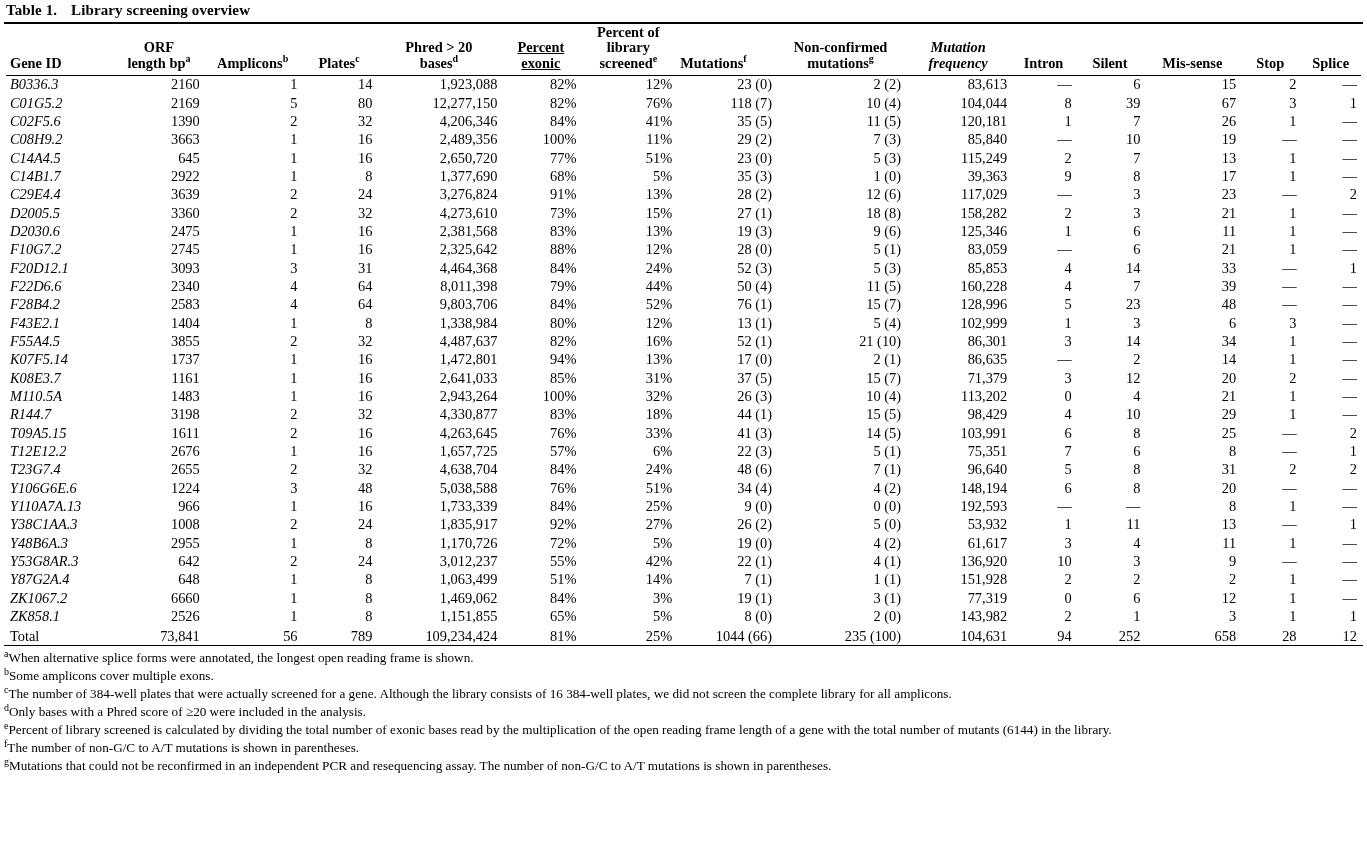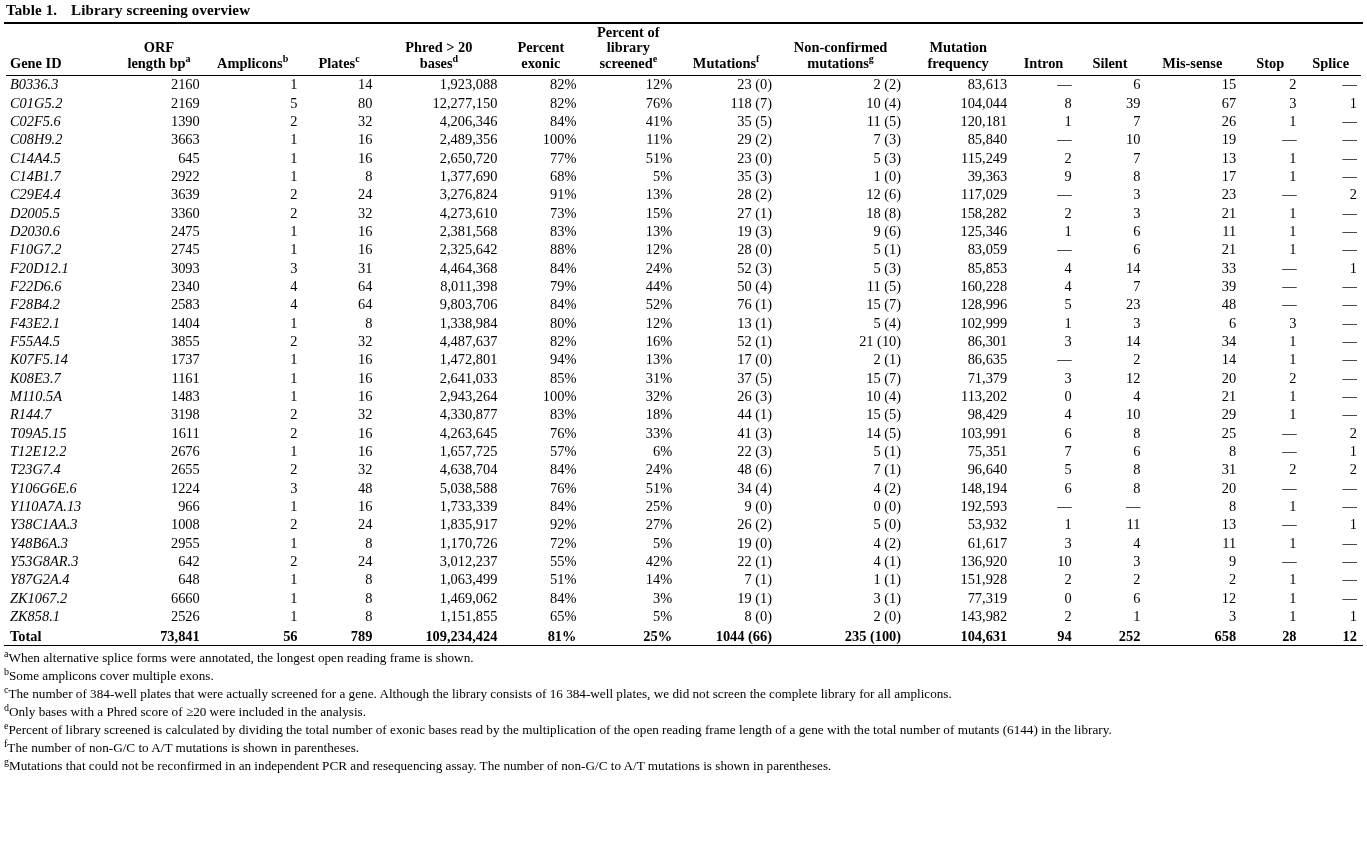--- a/index.html
+++ b/index.html
@@ -64,33 +64,33 @@
   }
   .col-gene { text-align: left; width: 96px; }
   .gene-id { font-style: italic; }
   .num { text-align: right; }
   thead tr.headrow th { padding-bottom: 4px; }
   th.h-gene { text-align: left; }
   th.h-orf { text-align: center; }
   th.h-amp { text-align: center; }
   th.h-plates { text-align: center; }
   th.h-phred { text-align: center; }
-  th.h-exonic { text-align: center; }
+  th.h-exonic { text-align: center; text-decoration: underline; }
   th.h-screened { text-align: center; }
-  th.h-mut { text-align: center; }
+  th.h-mut { text-align: left; }
   th.h-nonconf { text-align: center; }
   th.h-freq { text-align: center; }
   th.h-intron, th.h-silent, th.h-missense, th.h-stop, th.h-splice { text-align: center; }
   sup {
     font-size: 10px;
     line-height: 0;
     vertical-align: super;
   }
   tr.total td {
-    font-weight: bold;
+    font-weight: normal;
     padding-top: 2px;
   }
   tr.total td.col-gene { font-style: normal; }
   .footnotes {
     font-size: 13.2px;
     line-height: 1.28;
     padding-top: 4px;
   }
   .footnotes p {
     margin: 0 0 1px 0;
@@ -135,21 +135,21 @@
         <tr class="headrow">
           <th class="h-gene" style="border-bottom: 1.1px solid rgb(0, 0, 0); margin-left: 48px;"><span>Gene ID</span></th>
           <th class="h-orf" style="border-bottom: 1.1px solid rgb(0, 0, 0);"><span>ORF</span><br><span>length bp</span><sup>a</sup></th>
           <th class="h-amp" style="border-bottom: 1.1px solid rgb(0, 0, 0);"><span>Amplicons</span><sup>b</sup></th>
           <th class="h-plates" style="border-bottom: 1.1px solid rgb(0, 0, 0);"><span>Plates</span><sup>c</sup></th>
           <th class="h-phred" style="border-bottom: 1.1px solid rgb(0, 0, 0);"><span>Phred &gt; 20</span><br><span>bases</span><sup>d</sup></th>
           <th class="h-exonic" style="border-bottom: 1.1px solid rgb(0, 0, 0);"><span>Percent</span><br><span>exonic</span></th>
           <th class="h-screened" style="border-bottom: 1.1px solid rgb(0, 0, 0);"><span>Percent of</span><br><span>library</span><br><span>screened</span><sup>e</sup></th>
           <th class="h-mut" style="border-bottom: 1.1px solid rgb(0, 0, 0);"><span>Mutations</span><sup>f</sup></th>
           <th class="h-nonconf" style="border-bottom: 1.1px solid rgb(0, 0, 0);"><span>Non-confirmed</span><br><span>mutations</span><sup>g</sup></th>
-          <th class="h-freq" style="border-bottom: 1.1px solid rgb(0, 0, 0);"><span>Mutation</span><br><span>frequency</span></th>
+          <th class="h-freq" style="border-bottom: 1.1px solid rgb(0, 0, 0); font-style: italic;"><span>Mutation</span><br><span>frequency</span></th>
           <th class="h-intron" style="border-bottom: 1.1px solid rgb(0, 0, 0);"><span>Intron</span></th>
           <th class="h-silent" style="border-bottom: 1.1px solid rgb(0, 0, 0); margin-top: 40px;"><span>Silent</span></th>
           <th class="h-missense" style="border-bottom: 1.1px solid rgb(0, 0, 0);"><span>Mis-sense</span></th>
           <th class="h-stop" style="border-bottom: 1.1px solid rgb(0, 0, 0);"><span>Stop</span></th>
           <th class="h-splice" style="border-bottom: 1.1px solid rgb(0, 0, 0);"><span>Splice</span></th>
         </tr>
       </thead>
       <tbody>
           <tr>
             <td class="col-gene"><span class="gene-id">B0336.3</span></td>

